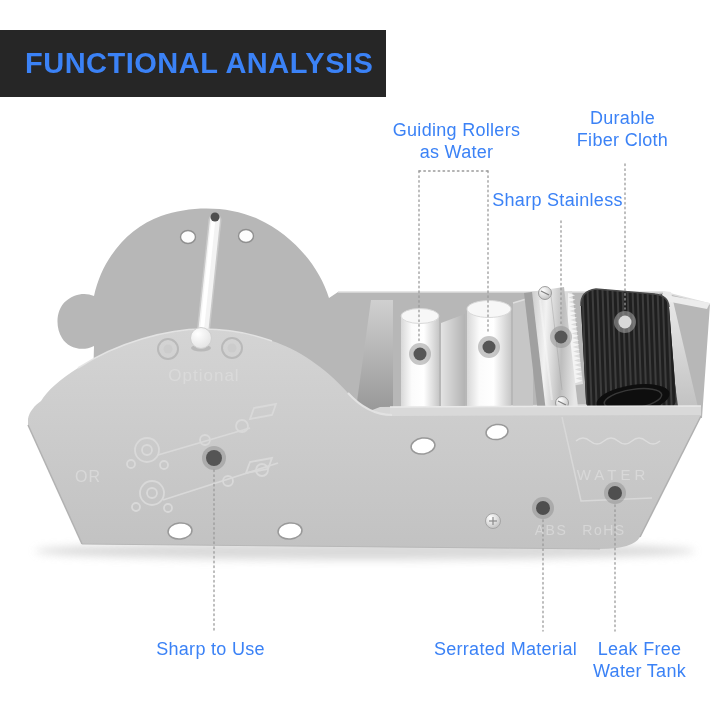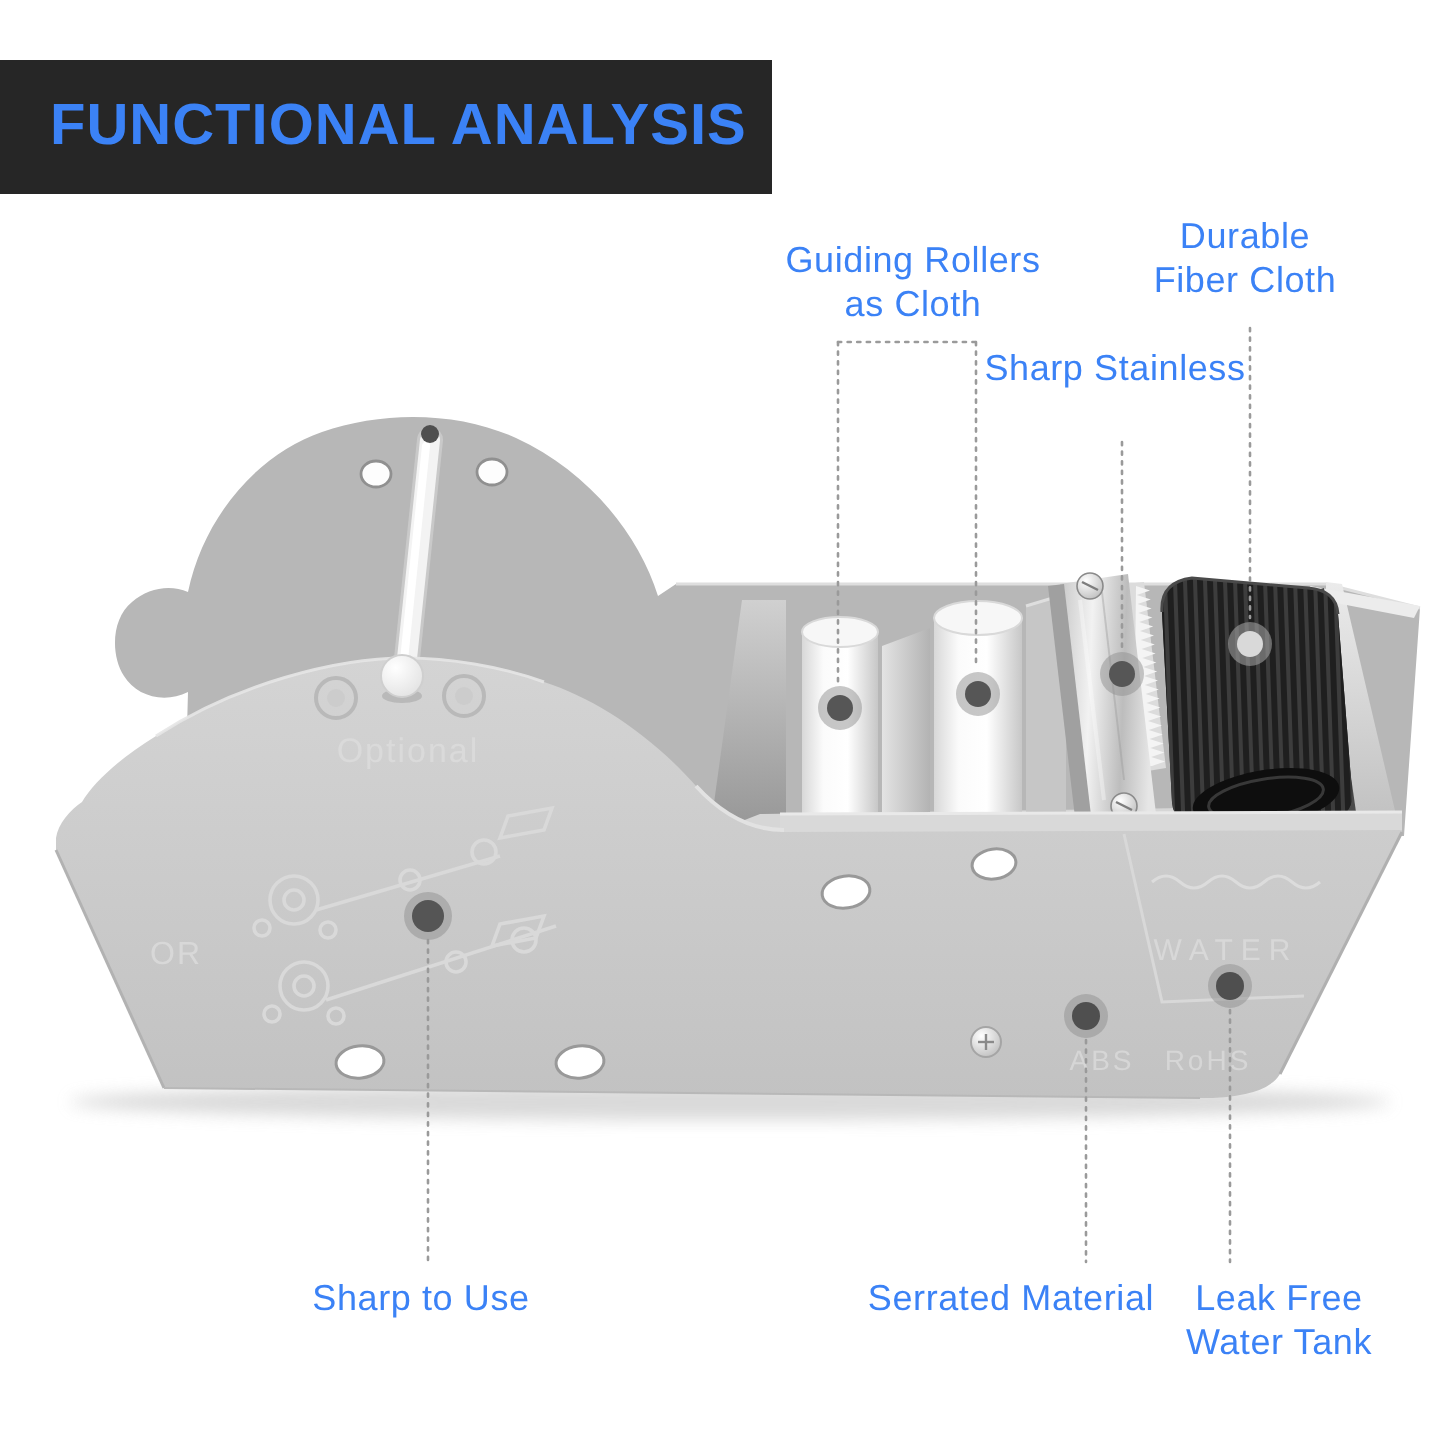--- a/index.html
+++ b/index.html
@@ -240,27 +240,27 @@
       <path d="M615,505 L615,631"></path>
     </g>
   </svg>
 
   <div class="header-bar">
     <span>FUNCTIONAL ANALYSIS</span>
   </div>
 
   <div class="lbl" style="left:374px;top:119px;width:165px">
     <span>Guiding Rollers</span>
-    <span>as Cloth</span>
+    <span>as Water</span>
   </div>
   <div class="lbl" style="left:540px;top:107px;width:165px">
     <span>Durable</span>
     <span>Fiber Cloth</span>
   </div>
-  <div class="lbl" style="left:475px;top:173px;width:165px">
+  <div class="lbl" style="left:475px;top:189px;width:165px">
     <span>Sharp Stainless</span>
   </div>
   <div class="lbl" style="left:128px;top:638px;width:165px">
     <span>Sharp to Use</span>
   </div>
   <div class="lbl" style="left:413px;top:638px;width:185px">
     <span>Serrated Material</span>
   </div>
   <div class="lbl" style="left:557px;top:638px;width:165px">
     <span>Leak Free</span>

